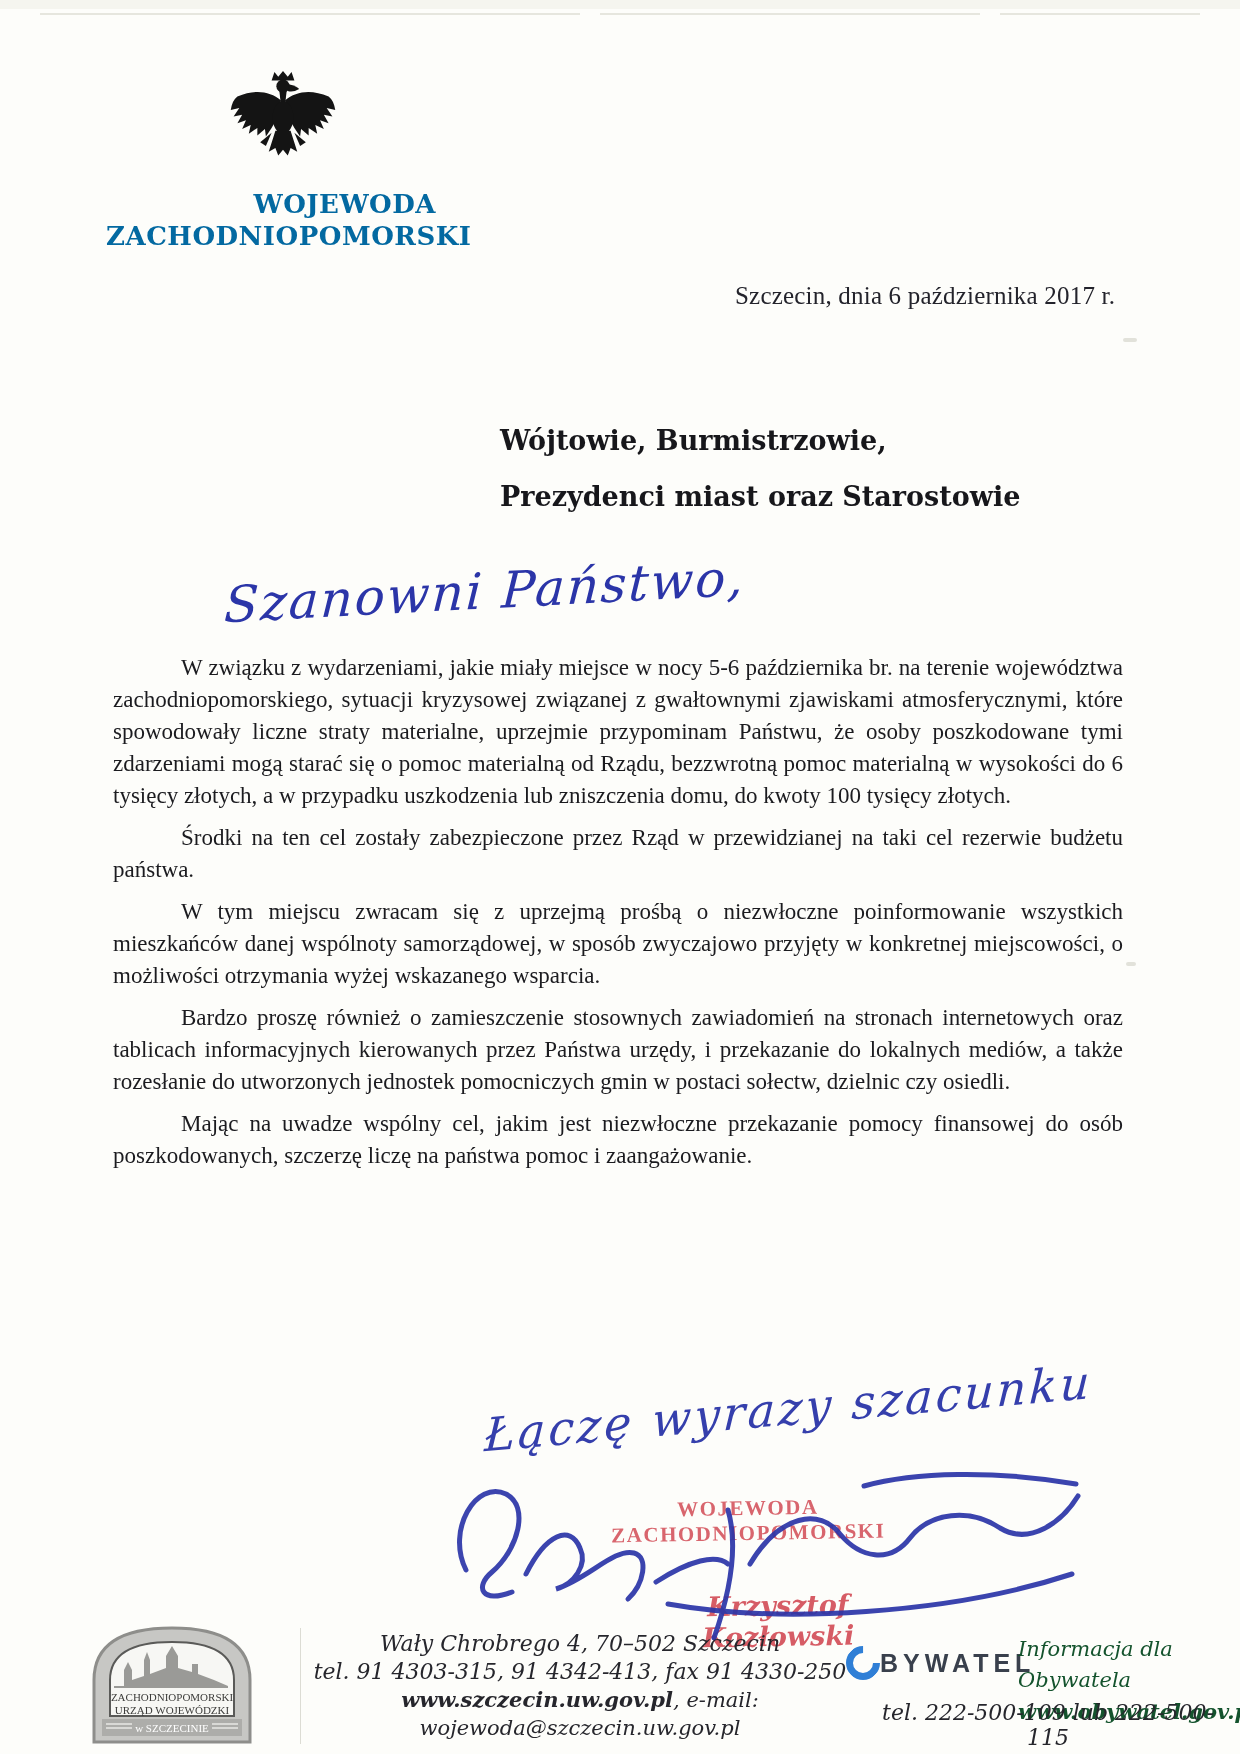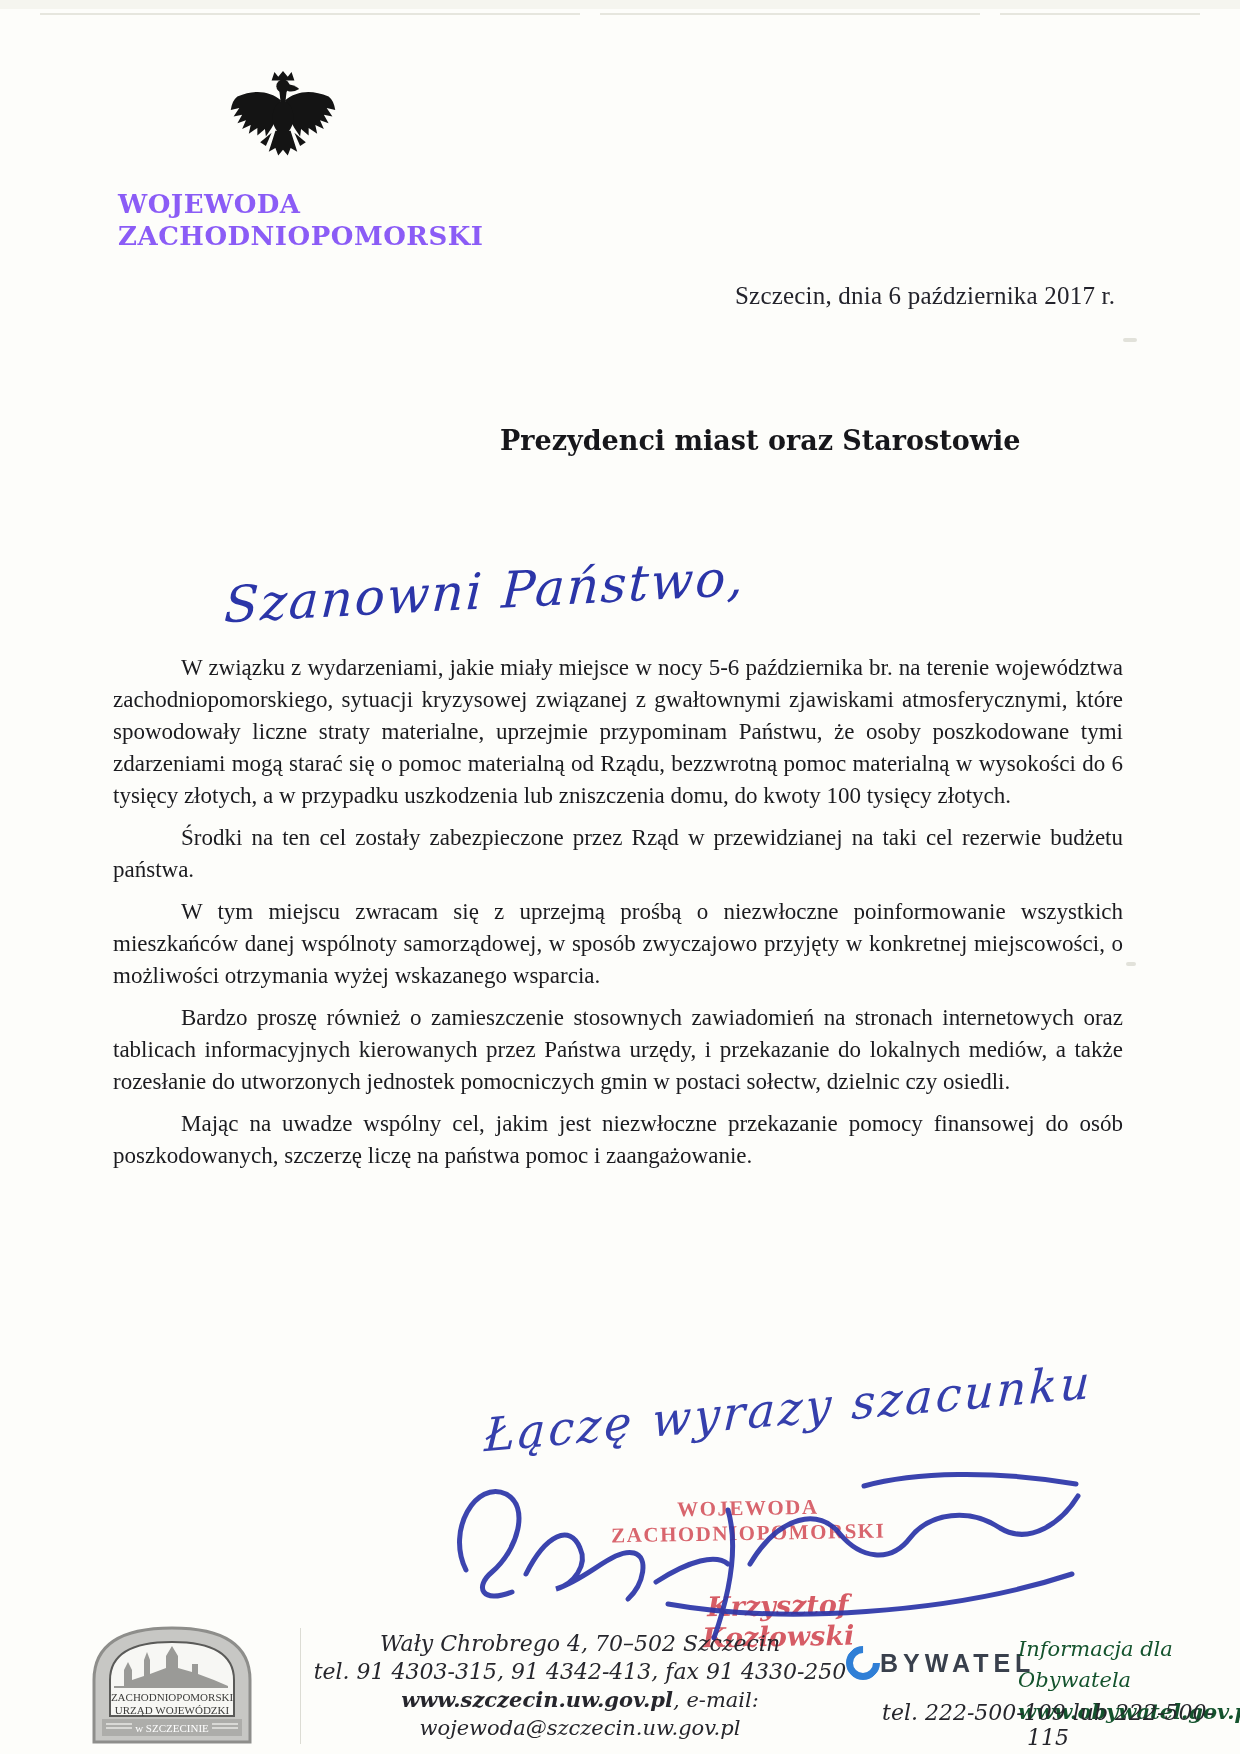--- a/index.html
+++ b/index.html
@@ -9,23 +9,23 @@
     font-family:"Liberation Serif", serif;
     color:#1c1c1c;
   }
   .abs{position:absolute;}
   
   .scan-band{left:0;top:0;width:1240px;height:9px;background:#f5f5ef;}
   .scan-line{height:2px;background:#e6e6de;top:13px;}
   .edge-mark{background:#e2e2da;height:4px;border-radius:2px;}
   
   .letterhead-text{
-    left:118px;top:188px;width:330px;text-align:left;
+    left:106px;top:188px;width:330px;text-align:right;
     font-family:"DejaVu Serif", serif;font-weight:bold;
-    font-size:26px;line-height:32px;letter-spacing:.5px;color:#8b5cf6;
+    font-size:26px;line-height:32px;letter-spacing:.5px;color:#0369a1;
   }
   .dateline{
     left:735px;top:282px;width:430px;
     font-size:25px;color:#23232b;letter-spacing:.2px;
   }
   .addressee{
     left:500px;top:413px;width:560px;
     font-family:"DejaVu Serif", serif;font-size:26px;line-height:56px;color:#17171b;
   }
   .addressee .bold{font-weight:bold;font-size:27px;}
@@ -116,20 +116,21 @@
   </svg>
 </div>
 <div class="abs letterhead-text">
   <div>WOJEWODA</div>
   <div>ZACHODNIOPOMORSKI</div>
 </div>
 
 <div class="abs dateline">Szczecin, dnia 6 października 2017 r.</div>
 
 <div class="abs addressee">
+  <div class="bold">Wójtowie, Burmistrzowie,</div>
   <div class="bold">Prezydenci miast oraz Starostowie</div>
 </div>
 
 <div class="abs handwritten greeting">Szanowni Państwo,</div>
 
 <div class="abs body-text">
   <p>W związku z wydarzeniami, jakie miały miejsce w nocy 5-6 października br. na terenie województwa zachodniopomorskiego, sytuacji kryzysowej związanej z gwałtownymi zjawiskami atmosferycznymi, które spowodowały liczne straty materialne, uprzejmie przypominam Państwu, że osoby poszkodowane tymi zdarzeniami mogą starać się o pomoc materialną od Rządu, bezzwrotną pomoc materialną w wysokości do 6 tysięcy złotych, a w przypadku uszkodzenia lub zniszczenia domu, do kwoty 100 tysięcy złotych.</p>
   <p>Środki na ten cel zostały zabezpieczone przez Rząd w przewidzianej na taki cel rezerwie budżetu państwa.</p>
   <p>W tym miejscu zwracam się z uprzejmą prośbą o niezwłoczne poinformowanie wszystkich mieszkańców danej wspólnoty samorządowej, w sposób zwyczajowo przyjęty w konkretnej miejscowości, o możliwości otrzymania wyżej wskazanego wsparcia.</p>
   <p>Bardzo proszę również o zamieszczenie stosownych zawiadomień na stronach internetowych oraz tablicach informacyjnych kierowanych przez Państwa urzędy, i przekazanie do lokalnych mediów, a także rozesłanie do utworzonych jednostek pomocniczych gmin w postaci sołectw, dzielnic czy osiedli.</p>

